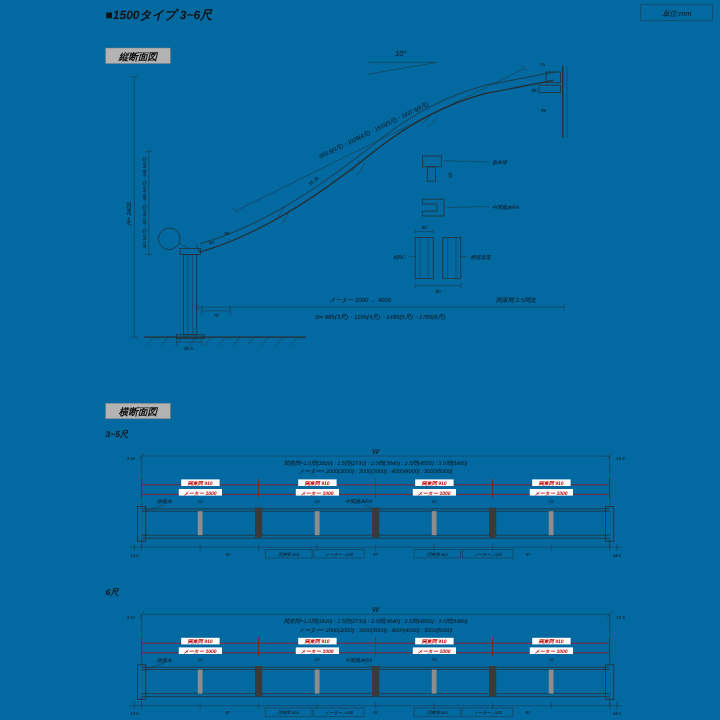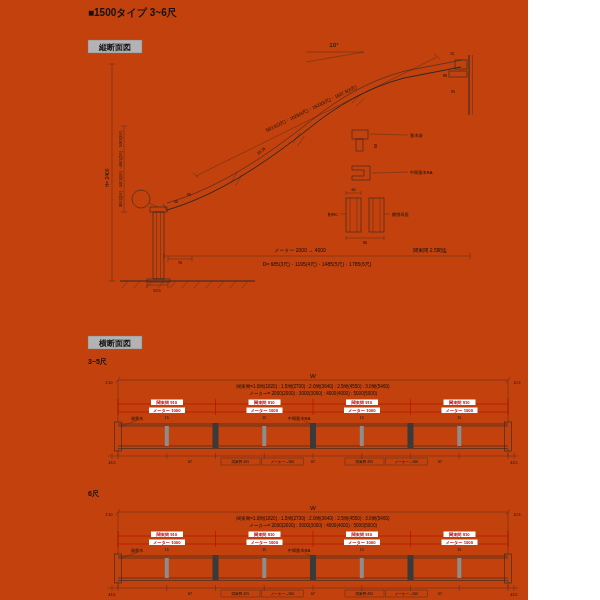--- a/index.html
+++ b/index.html
@@ -1,17 +1,17 @@
 <!DOCTYPE html>
 <html><head>
 <meta charset="utf-8">
 <style>
   html,body{margin:0;padding:0;background:#fff;}
-  .canvas{position:relative;width:528px;height:600px;background:#c2410c;overflow:hidden;
-          font-family:"Liberation Sans","DejaVu Sans",sans-serif;}
+  .canvas{position:relative;width:600px;height:600px;background:#0369a1;overflow:hidden;
+          font-family:"Liberation Sans","DejaVu Sans",sans-serif;font-style:italic;}
   svg{position:absolute;left:0;top:0;}
   svg text{fill:#111;font-family:"Liberation Sans","DejaVu Sans",sans-serif;}
   .ln{stroke:#2a2a2a;fill:none;stroke-width:.6}
   .ln2{stroke:#2a2a2a;fill:none;stroke-width:1}
   .thin{stroke:#2a2a2a;fill:none;stroke-width:.35}
   .redln{stroke:#c00000;fill:none;stroke-width:.55}
   .t34{font-size:3.5px}.t38{font-size:3.8px}.t4{font-size:4.2px}.t45{font-size:4.6px}
   .t5{font-size:5px}.t6{font-size:6.2px}.t7{font-size:7px;font-weight:bold}
   .t8{font-size:8px;font-weight:bold}.t10{font-size:10px;font-weight:bold}
   .redtxt{fill:#c00000;font-weight:bold}

